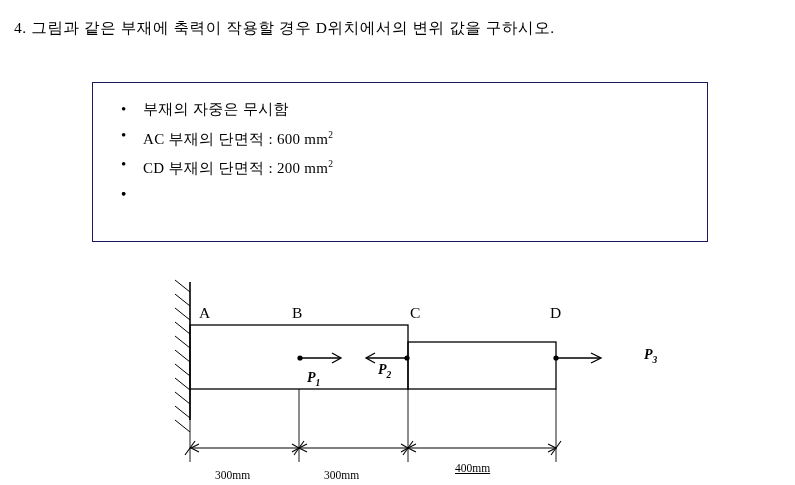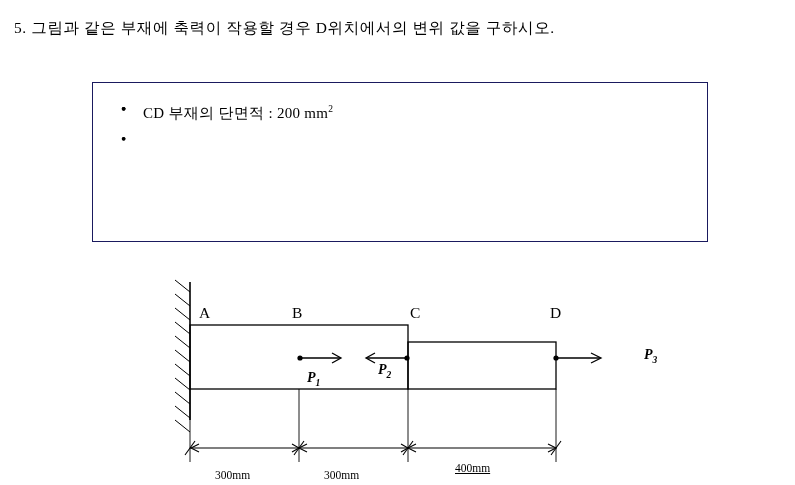--- a/index.html
+++ b/index.html
@@ -89,29 +89,31 @@
     font-weight: bold;
     font-size: 14px;
     white-space: nowrap;
   }
 </style>
 </head>
 <body>
 
 <div class="page">
 
-  <div id="question">5. 그림과 같은 부재에 축력이 작용할 경우 D위치에서의 변위 값을 구하시오.</div>
+  <div id="question">4. 그림과 같은 부재에 축력이 작용할 경우 D위치에서의 변위 값을 구하시오.</div>
 
   <div id="given-box">
     <ul id="given-list">
       <li>
         <span class="bullet">•</span>
-      </li>
-      <li>
-        <span class="bullet">•</span>
+        <span class="txt">부재의 자중은 무시함</span>
+      </li>
+      <li>
+        <span class="bullet">•</span>
+        <span class="txt">AC 부재의 단면적 : 600 mm<sup>2</sup></span>
       </li>
       <li>
         <span class="bullet">•</span>
         <span class="txt">CD 부재의 단면적 : 200 mm<sup>2</sup></span>
       </li>
       <li>
         <span class="bullet">•</span>
       </li>
       <li>
         <span class="bullet">•</span>

